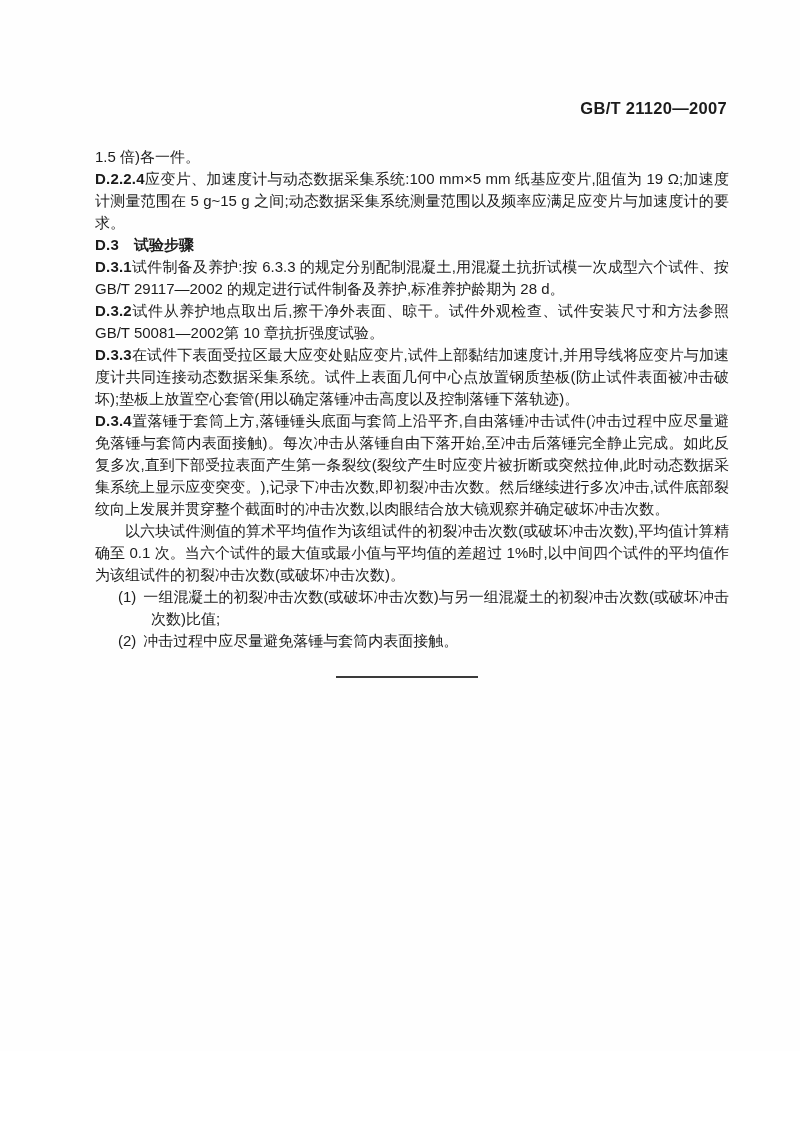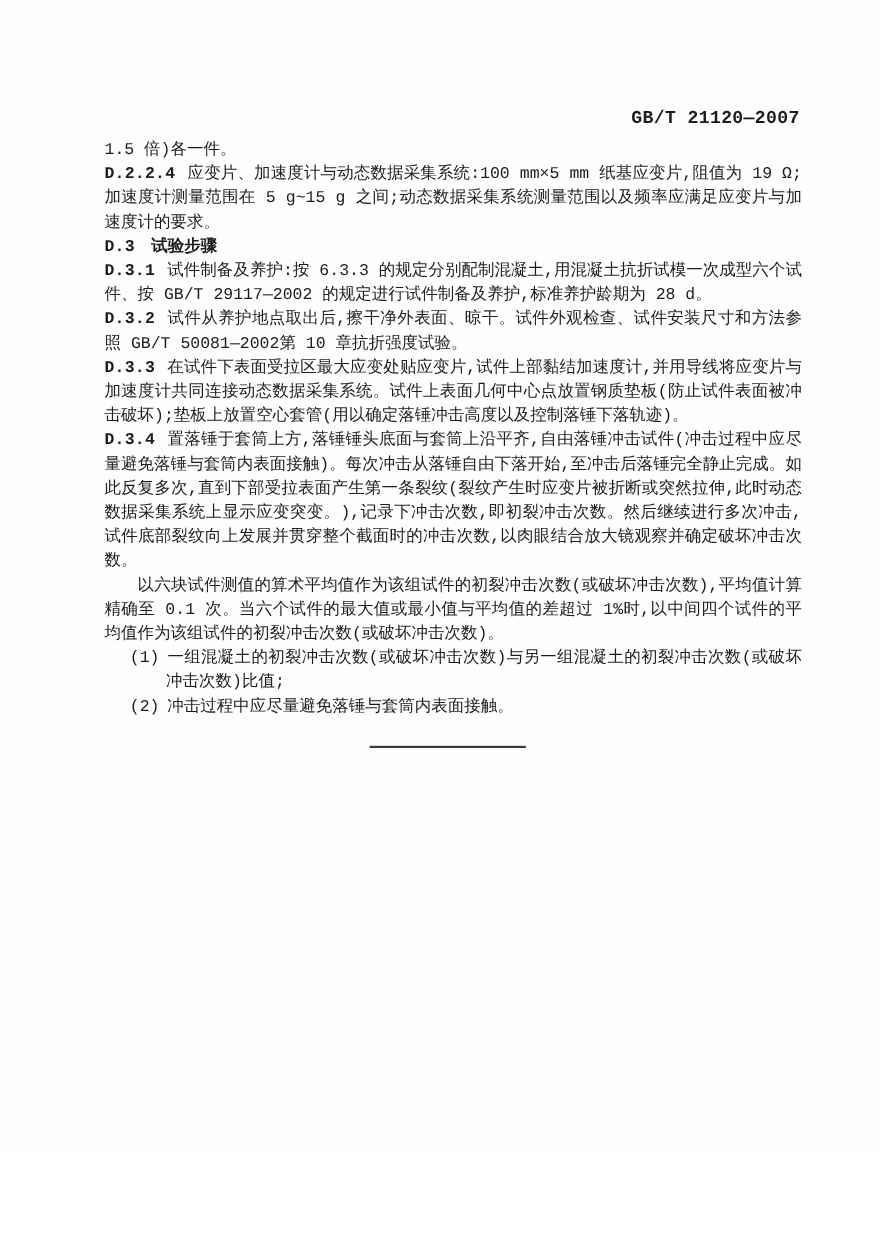--- a/index.html
+++ b/index.html
@@ -5,46 +5,45 @@
   html, body {
     margin: 0;
     padding: 0;
     background: #ffffff;
   }
   .page {
     position: relative;
     width: 800px;
     height: 1051px;
     background: #fefefe;
-    font-family: Liberation Mono, monospace;
+    font-family: Liberation Sans, sans-serif;
     color: #1c1c1c;
     overflow: hidden;
   }
   .header {
     position: absolute;
     top: 97px;
     right: 73px;
     font-weight: bold;
     font-size: 16.5px;
     line-height: 22px;
     letter-spacing: 0.3px;
   }
   .content {
     position: absolute;
     left: 95px;
-    top: 126px;
+    top: 146px;
     width: 634px;
     font-size: 15px;
     line-height: 22px;
     text-align: justify;
   }
   .content p { margin: 0; }
   .lbl {
     font-weight: bold;
-    margin-right: 11px;
     letter-spacing: 0.2px;
   }
   .sec {
     font-weight: bold;
     font-size: 15px;
     margin: 10px 0 9px;
   }
   .sec .lbl { margin-right: 15px; }
   .sec-d4 { margin: 4px 0 12px; }
   .indent { text-indent: 2em; }

